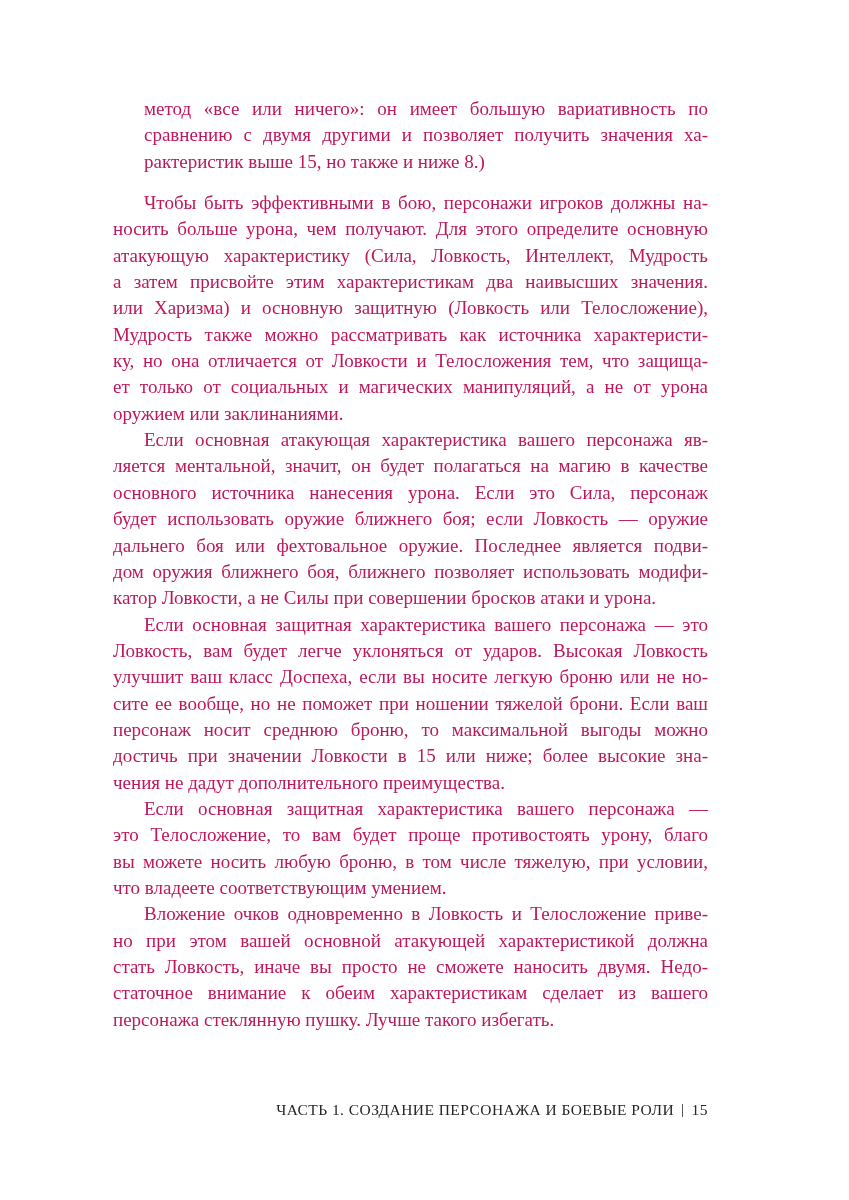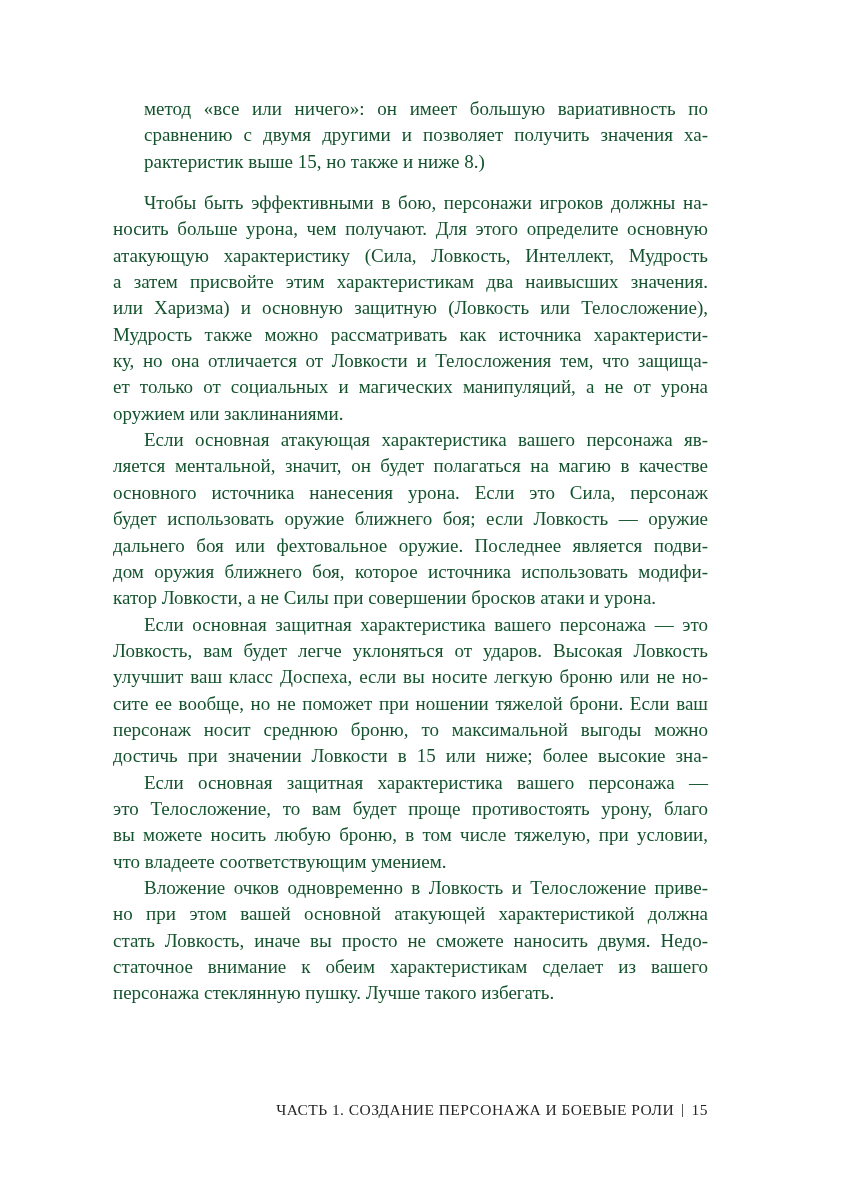--- a/index.html
+++ b/index.html
@@ -65,21 +65,21 @@
   .page-footer .sep {
     display: inline-block;
     margin: 0 7px;
     transform: translateY(-1px);
   }
 </style>
 </head>
 <body style="background: rgb(255, 255, 255);">
 
 <div class="page">
-  <main class="text-column" id="text-column" style="color: #14532d;">
+  <main class="text-column" id="text-column" style="color: #be185d;">
       <div class="para block-indent">
         <div class="line first">метод «все или ничего»: он имеет большую вариативность по</div>
         <div class="line">сравнению с двумя другими и позволяет получить значения ха-</div>
         <div class="line last">рактеристик выше 15, но также и ниже 8.)</div>
       </div>
       <div class="para first-line-indent">
         <div class="line first">Чтобы быть эффективными в бою, персонажи игроков должны на-</div>
         <div class="line">носить больше урона, чем получают. Для этого определите основную</div>
         <div class="line">атакующую характеристику (Сила, Ловкость, Интеллект, Мудрость</div>
         <div class="line">а затем присвойте этим характеристикам два наивысших значения.</div>
@@ -88,30 +88,31 @@
         <div class="line">ку, но она отличается от Ловкости и Телосложения тем, что защища-</div>
         <div class="line">ет только от социальных и магических манипуляций, а не от урона</div>
         <div class="line last">оружием или заклинаниями.</div>
       </div>
       <div class="para first-line-indent">
         <div class="line first">Если основная атакующая характеристика вашего персонажа яв-</div>
         <div class="line">ляется ментальной, значит, он будет полагаться на магию в качестве</div>
         <div class="line">основного источника нанесения урона. Если это Сила, персонаж</div>
         <div class="line">будет использовать оружие ближнего боя; если Ловкость — оружие</div>
         <div class="line">дальнего боя или фехтовальное оружие. Последнее является подви-</div>
-        <div class="line">дом оружия ближнего боя, которое источника использовать модифи-</div>
+        <div class="line">дом оружия ближнего боя, ближнего позволяет использовать модифи-</div>
         <div class="line last">катор Ловкости, а не Силы при совершении бросков атаки и урона.</div>
       </div>
       <div class="para first-line-indent">
         <div class="line first">Если основная защитная характеристика вашего персонажа — это</div>
         <div class="line">Ловкость, вам будет легче уклоняться от ударов. Высокая Ловкость</div>
         <div class="line">улучшит ваш класс Доспеха, если вы носите легкую броню или не но-</div>
         <div class="line">сите ее вообще, но не поможет при ношении тяжелой брони. Если ваш</div>
         <div class="line">персонаж носит среднюю броню, то максимальной выгоды можно</div>
         <div class="line">достичь при значении Ловкости в 15 или ниже; более высокие зна-</div>
+        <div class="line last">чения не дадут дополнительного преимущества.</div>
       </div>
       <div class="para first-line-indent">
         <div class="line first">Если основная защитная характеристика вашего персонажа —</div>
         <div class="line">это Телосложение, то вам будет проще противостоять урону, благо</div>
         <div class="line">вы можете носить любую броню, в том числе тяжелую, при условии,</div>
         <div class="line last">что владеете соответствующим умением.</div>
       </div>
       <div class="para first-line-indent">
         <div class="line first">Вложение очков одновременно в Ловкость и Телосложение приве-</div>
         <div class="line">но при этом вашей основной атакующей характеристикой должна</div>

